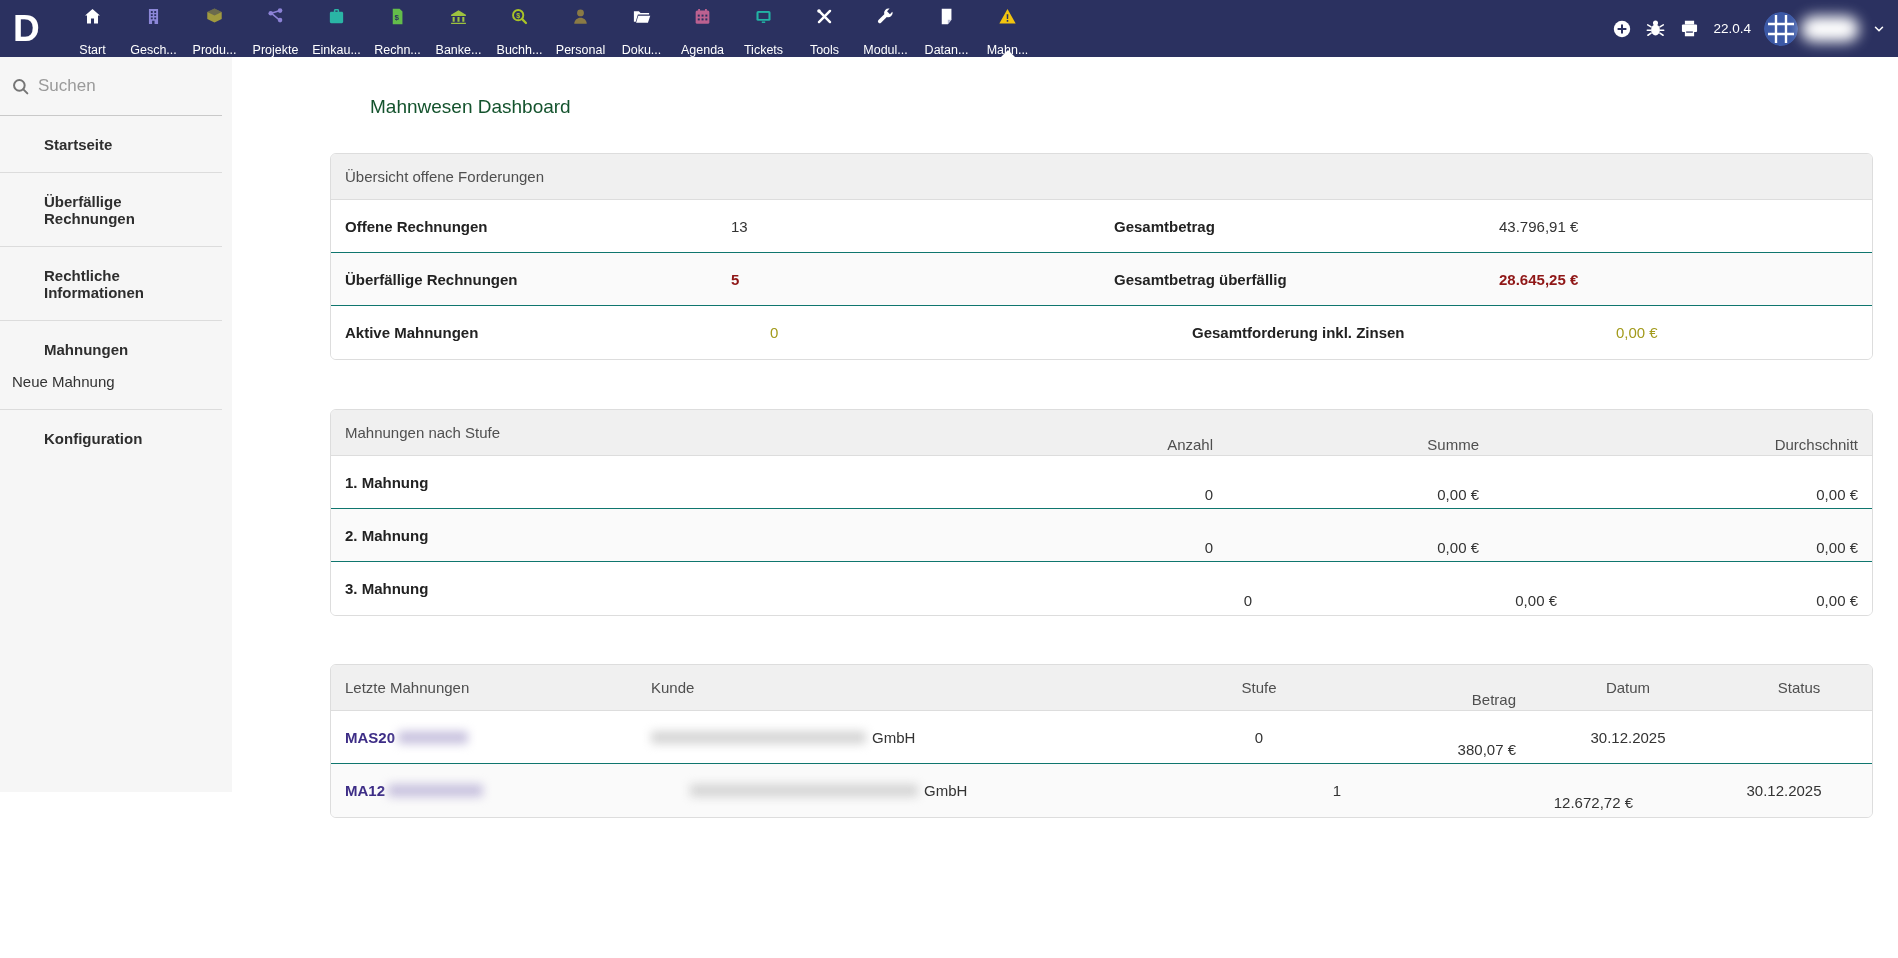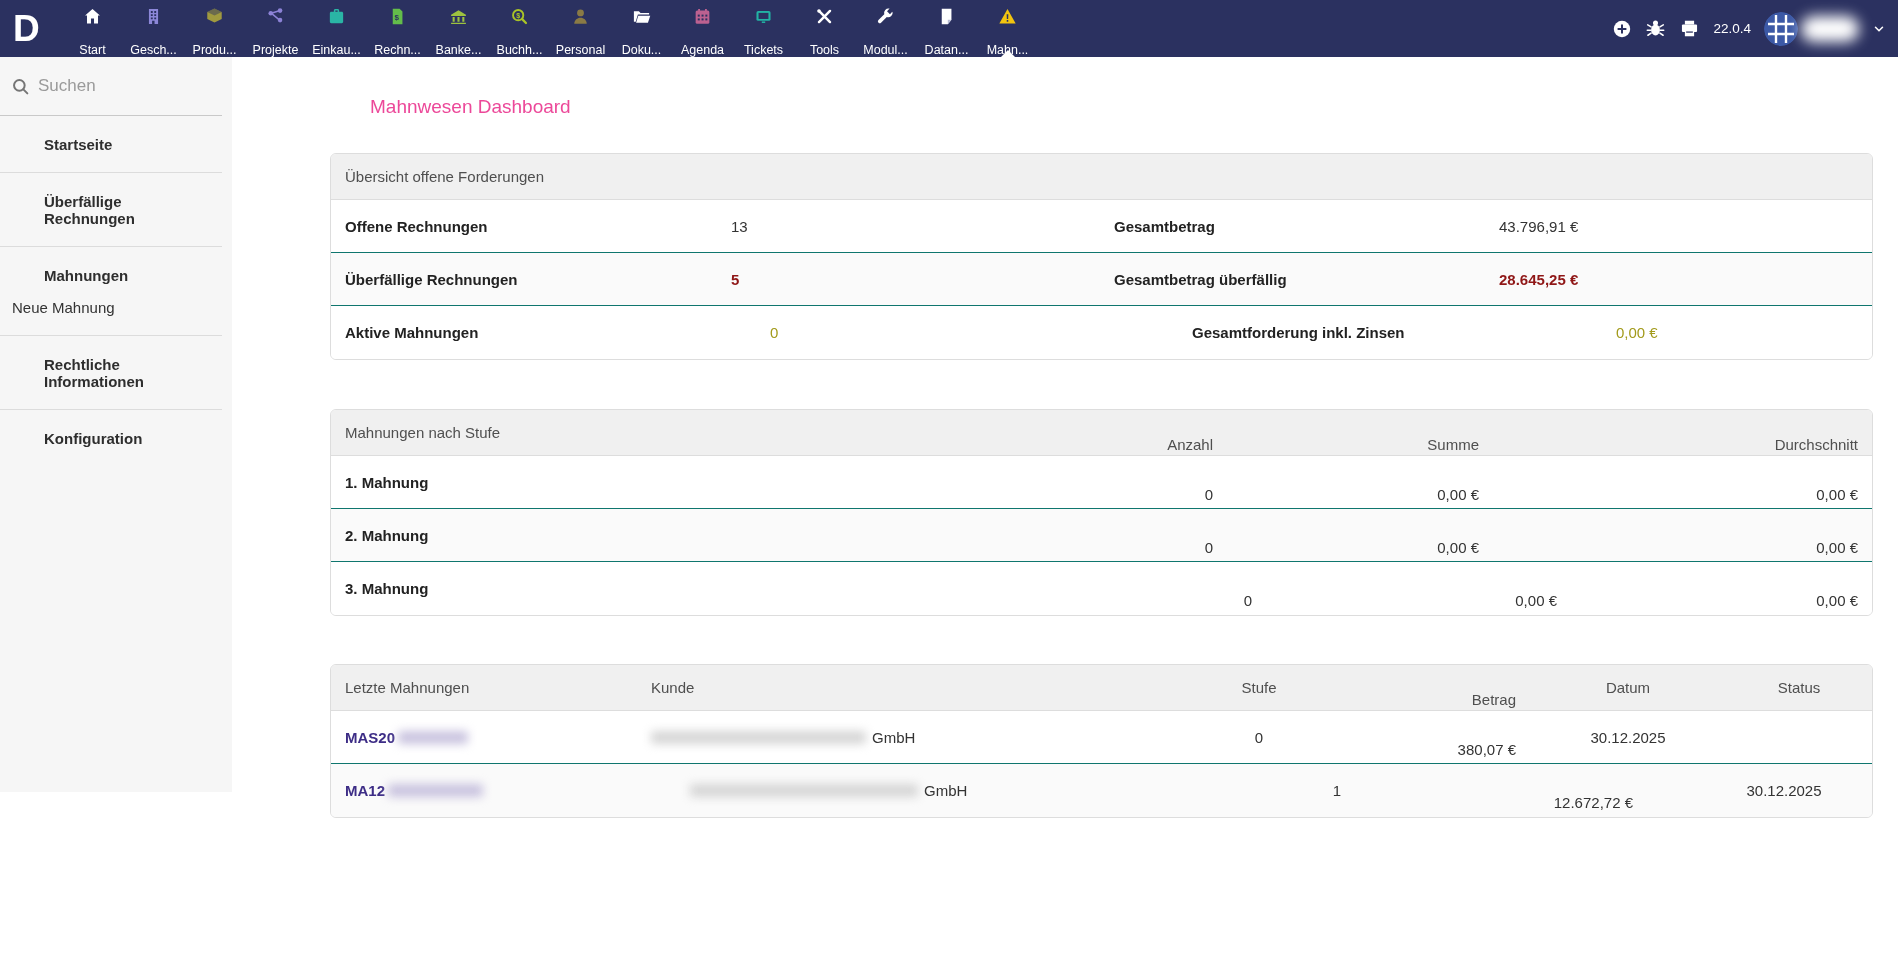--- a/index.html
+++ b/index.html
@@ -26,21 +26,21 @@
   .search-input { flex:1; border:none; outline:none; background:transparent; font-size:17px; color:#15803d; margin-left:8px; font-family:inherit; }
   .search-input::placeholder { color:#9a9a9a; }
   .caret-down { width:0; height:0; border-left:5px solid transparent; border-right:5px solid transparent; border-top:6px solid #8a8a8a; cursor:pointer; }
   .side-sec { padding:20px 12px 19px 12px; border-bottom:1px solid #dcdcdc; margin-right:10px; }
   .side-sec.last { border-bottom:none; }
   .side-label { font-size:15px; font-weight:bold; color:#2e2e2e; cursor:pointer;margin-left:32px; }
   .side-sub { font-size:15px; color:#333; margin-top:15px; cursor:pointer; }
 
   
   .main { position:absolute; top:57px; left:232px; width:1666px; height:901px; background:#fff; }
-  .page-title { position:absolute; top:39px; left:138px; font-size:19px; color:#ec4899; }
+  .page-title { position:absolute; top:39px; left:138px; font-size:19px; color:#14532d; }
 
   .card { position:absolute; left:98px; width:1543px; background:#fff; border:1px solid #dddddd; border-radius:6px; overflow:hidden; font-size:15px; color:#333; }
   .card1 { top:96px; }
   .card2 { top:352px; }
   .card3 { top:607px; }
   .card-header { background:#f0f0f0; color:#4f4f4f; height:46px; display:grid; align-items:center; border-bottom:1px solid #ddd; }
   .crow { height:53px; display:grid; align-items:center; border-bottom:1px solid #0f766e; background:#fff; }
   .crow:last-child { border-bottom:none;gap:39px; }
   .crow.alt { background:#fafafa; }
   .g1 { grid-template-columns:386px 383px 385px 1fr; padding:0 14px; }
@@ -289,25 +289,25 @@
       <span class="caret-down"></span>
     </div>
 
     <div class="side-sec">
       <div class="side-label">Startseite</div>
     </div>
     <div class="side-sec">
       <div class="side-label">Überfällige Rechnungen</div>
     </div>
     <div class="side-sec">
+      <div class="side-label">Rechtliche Informationen</div>
+    </div>
+    <div class="side-sec">
       <div class="side-label">Mahnungen</div>
       <div class="side-sub">Neue Mahnung</div>
-    </div>
-    <div class="side-sec">
-      <div class="side-label">Rechtliche Informationen</div>
     </div>
     <div class="side-sec last">
       <div class="side-label">Konfiguration</div>
     </div>
   </div>
 
   <div class="main">
     <div class="page-title">Mahnwesen Dashboard</div>
 
     <div class="card card1">

